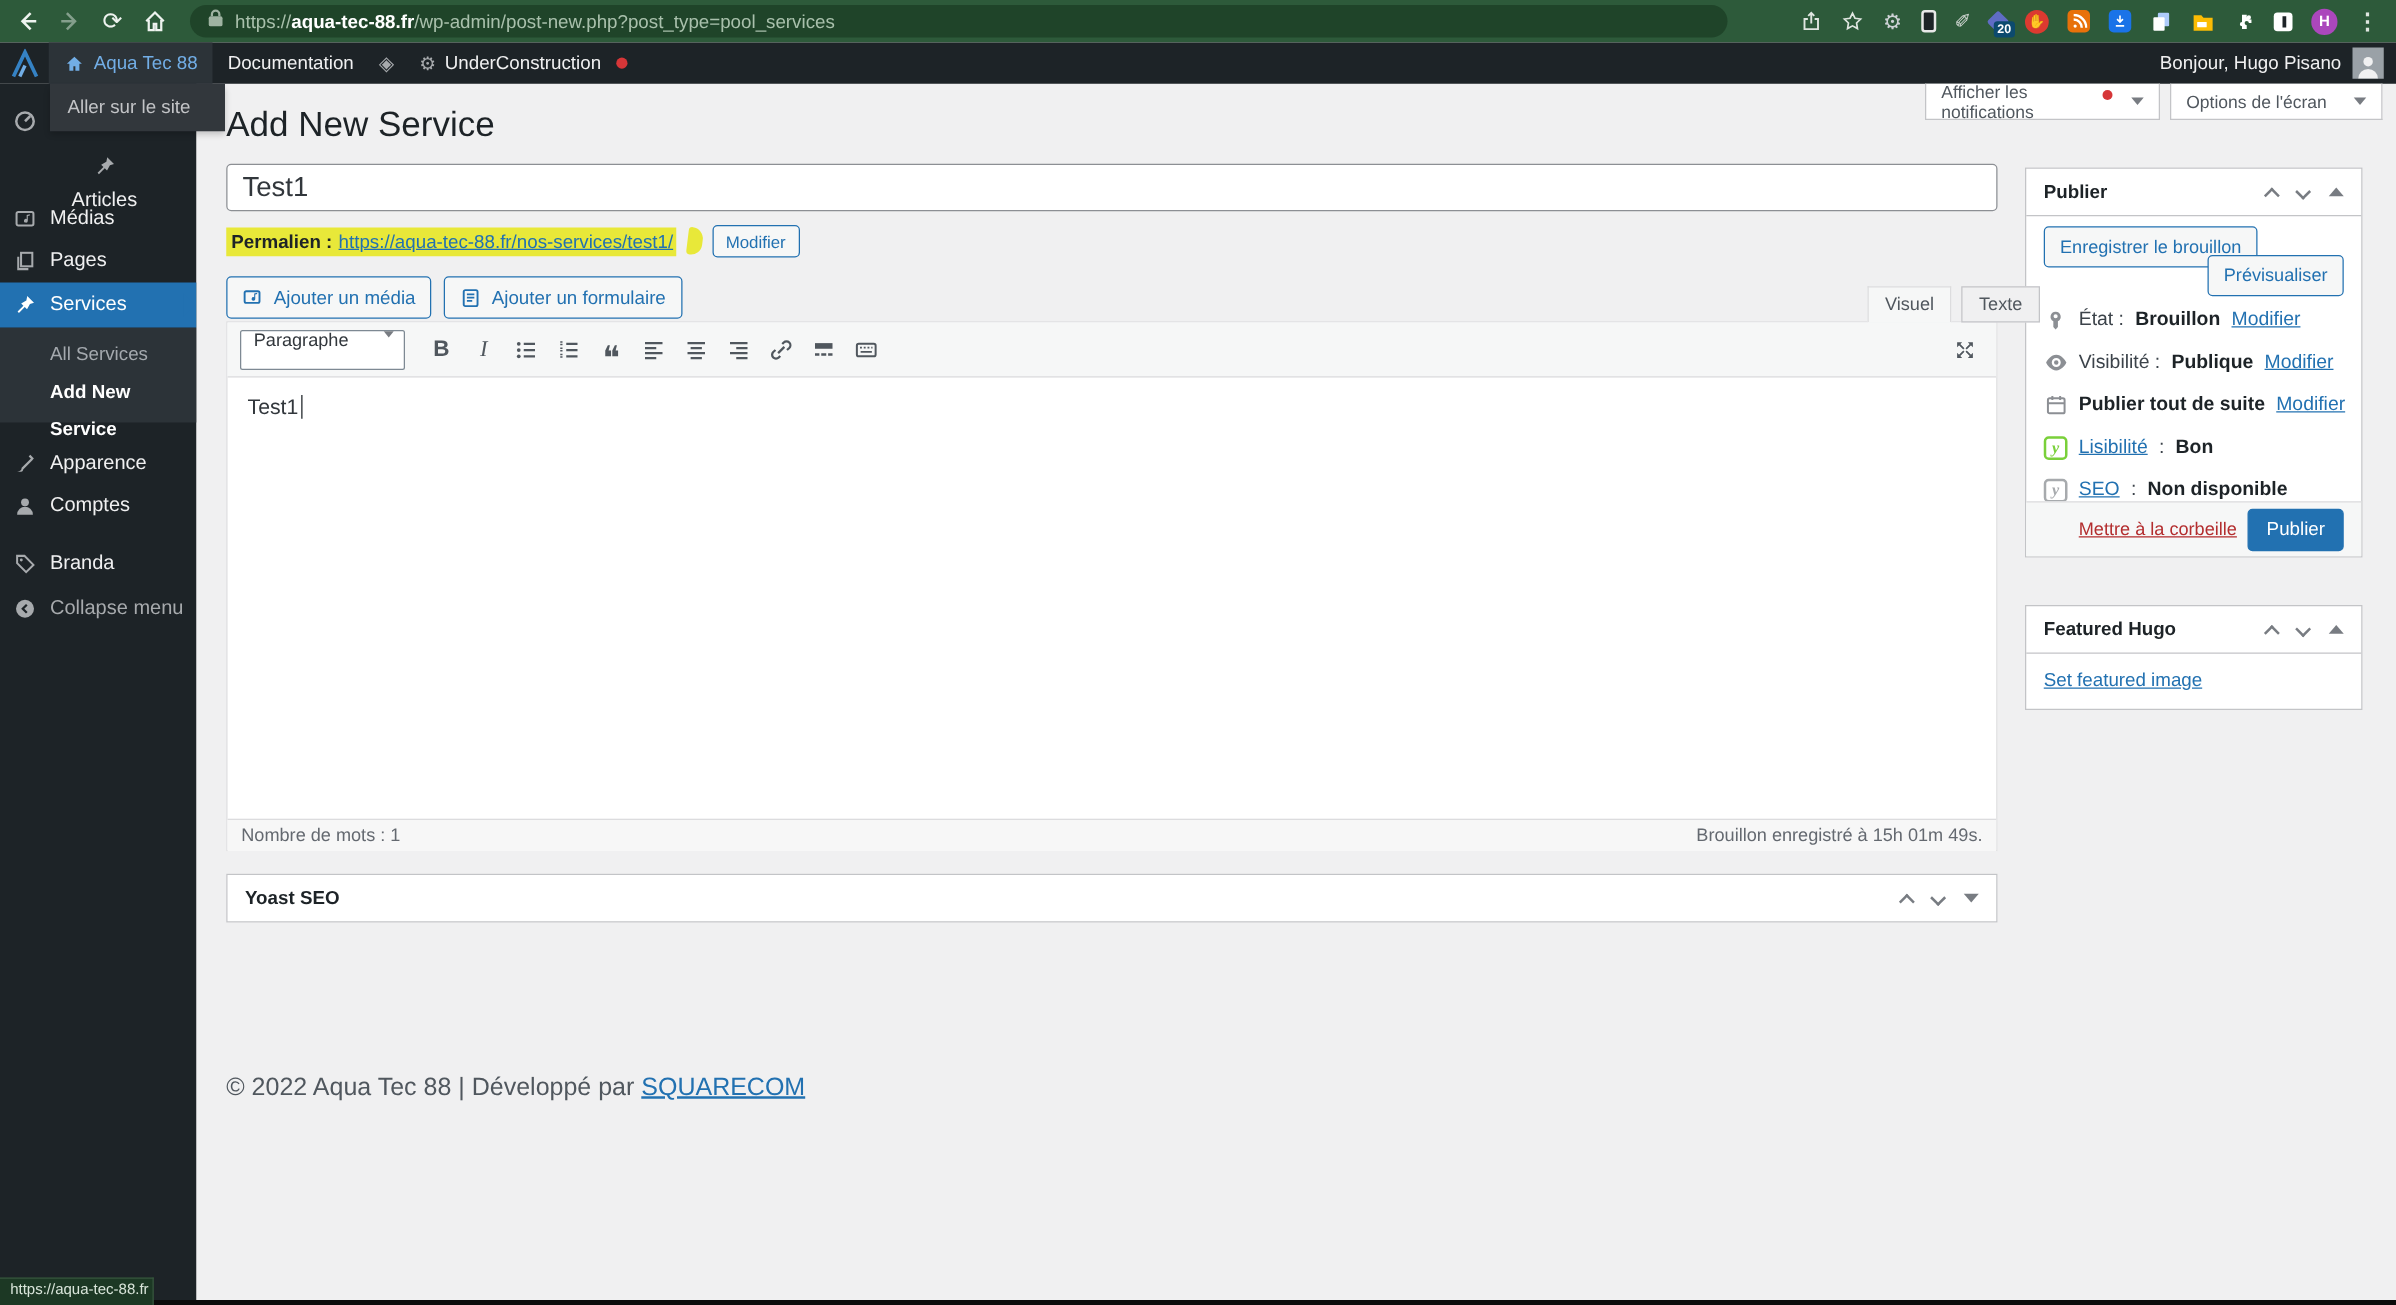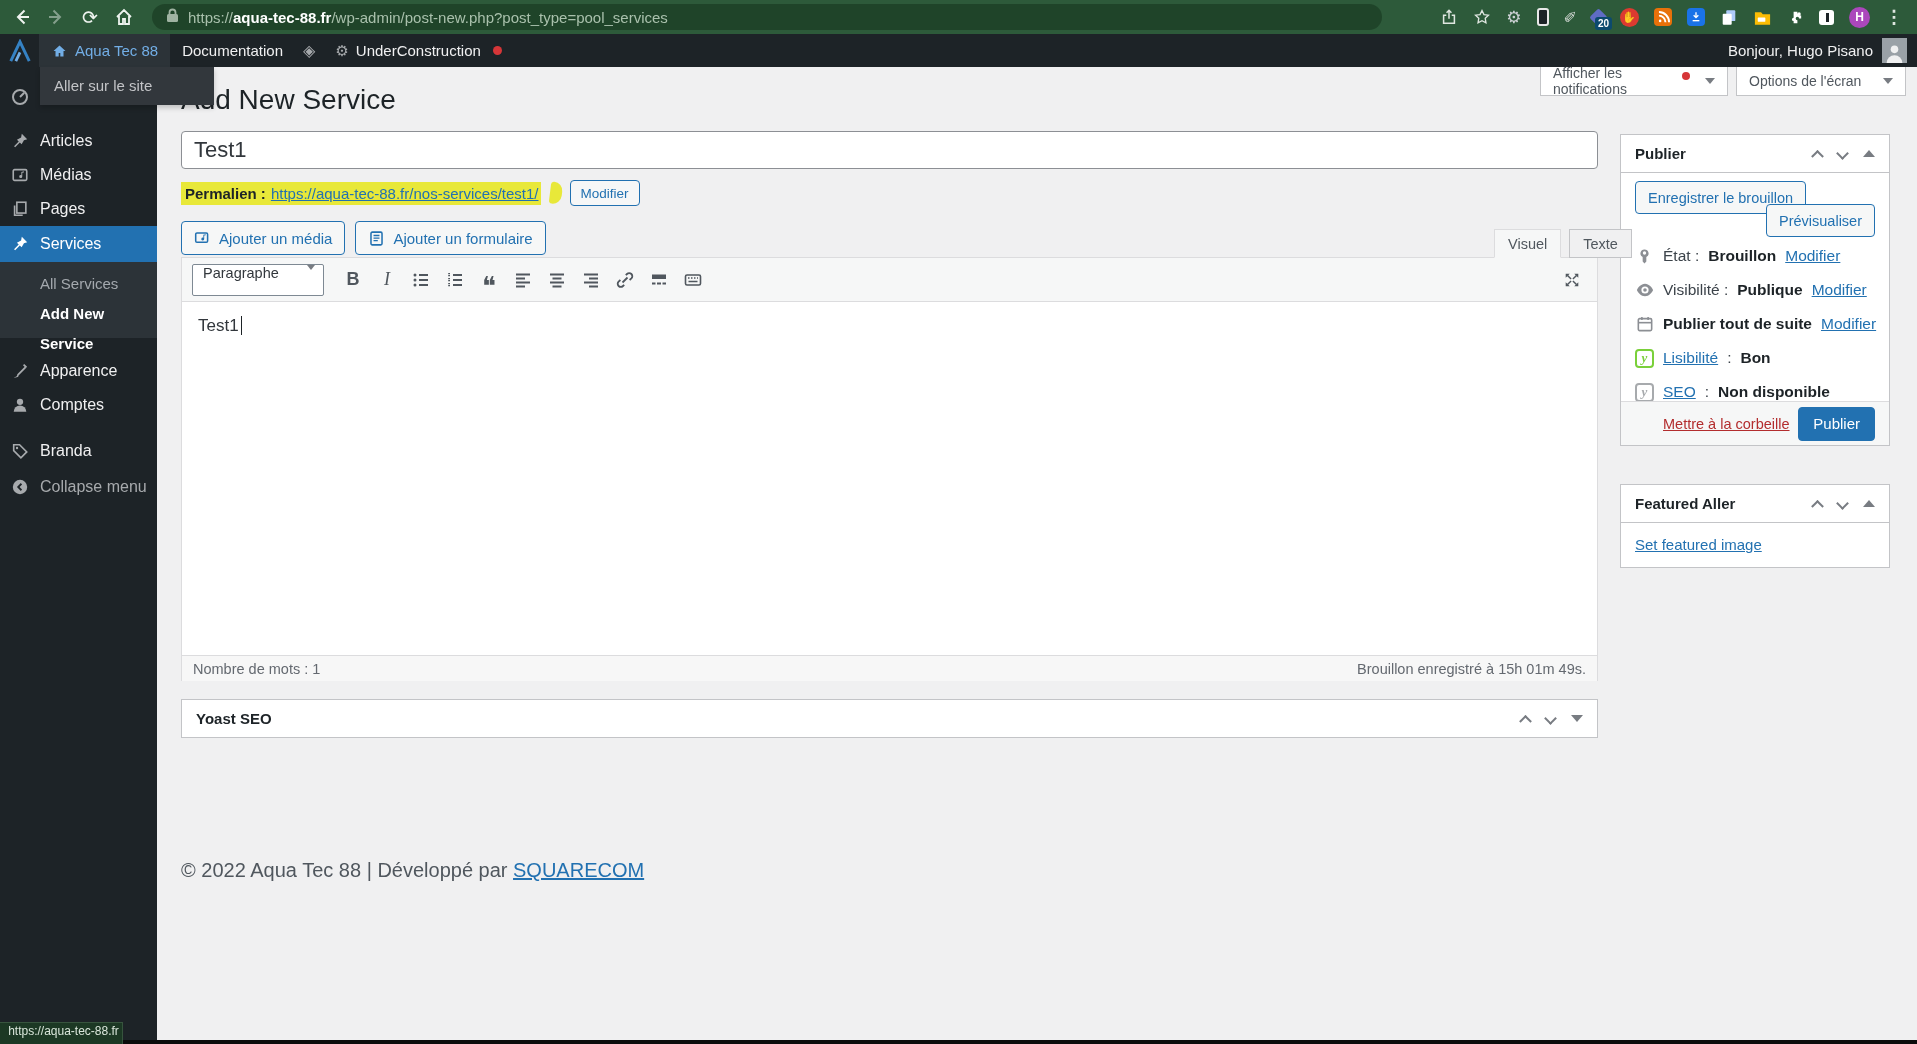--- a/index.html
+++ b/index.html
@@ -40,34 +40,34 @@
   .admin-bar { position:absolute; left:0; top:34px; width:1917px; height:33px; background:#1d2327;
     display:flex; align-items:center; color:#f0f0f1; font-size:15px; }
   .ab-item { display:flex; align-items:center; gap:7px; height:33px; padding:0 12px; white-space:nowrap; }
   .ab-logo { padding:0 6px 0 7px; }
   .ab-site { background:#2c3338; color:#72aee6; }
   .ab-gem { color:#a7aaad; font-size:16px; padding:0 8px; }
   .ab-gear { color:#a7aaad; font-size:15px; }
   .ab-dot { width:9px; height:9px; border-radius:50%; background:#d63638; margin-left:5px; }
   .ab-right { margin-left:auto; display:flex; align-items:center; gap:9px; padding-right:10px; }
   .ab-avatar { width:25px; height:25px; background:#9aa1a7; display:flex; align-items:flex-end; justify-content:center; overflow:hidden; }
-  .ab-dropdown { position:absolute; left:40px; top:67px; width:174px; height:38px; background:#32373c;
+  .ab-dropdown { position:absolute; left:40px; top:67px; width:140px; height:38px; background:#32373c;
     color:#c3c4c7; font-size:15px; line-height:38px; padding-left:14px; z-index:30; box-shadow:0 3px 5px rgba(0,0,0,.2); }
 
   
   .sidebar { position:absolute; left:0; top:67px; width:157px; height:973px; background:#1d2327; z-index:5; }
   .menu-item { position:relative; height:34px; display:flex; align-items:center; gap:10px; padding-left:10px;
     color:#f0f0f1; font-size:16px; cursor:pointer; }
   .menu-item .mi { color:#a7aaad; display:flex; width:20px; justify-content:center; flex:0 0 auto; }
   .menu-item.active { background:#2271b1; color:#fff; height:36px; }
   .menu-item.active .mi { color:#fff; }
   .menu-item.active::after { content:""; position:absolute; right:-8px; top:50%; margin-top:-9px;
     border:9px solid transparent; border-left-color:#2271b1; }
   .mi-dash { margin-top:12px; }
-  .mi-gap { margin-top:11px; }
+  .mi-gap { margin-top:11px;flex-direction:column; }
   .submenu { background:#2c3338; padding:7px 0 9px 0; }
   .submenu-item { height:30px; line-height:30px; padding-left:40px; font-size:15px; color:#a4a9ae; cursor:pointer; }
   .submenu-item.current { color:#fff; font-weight:700; }
   .collapse-item { color:#a7aaad; margin-top:2px; }
 
   
   .screen-tab { position:absolute; top:67px; height:29px; background:#fff; border:1px solid #c3c4c7; border-top:none;
     display:flex; align-items:center; gap:10px; padding:0 12px; font-size:14px; color:#50575e; z-index:4; }
   .st-notif { left:1540px; width:188px; }
   .st-options { left:1736px; width:170px; }
@@ -560,21 +560,21 @@
       </div>
     </div>
     <div class="pub-foot">
       <a href="#" class="trash-link">Mettre à la corbeille</a>
       <button class="btn btn-primary">Publier</button>
     </div>
   </div>
 
   <div class="postbox fi-box">
     <div class="pb-head">
-      <span class="pb-title">Featured Aller</span>
+      <span class="pb-title">Featured Hugo</span>
       <span class="pb-icons">
         <span class="chev up"></span>
         <span class="chev down"></span>
         <span class="tri-up-t"></span>
       </span>
     </div>
     <div class="fi-body">
       <a href="#">Set featured image</a>
     </div>
   </div>

